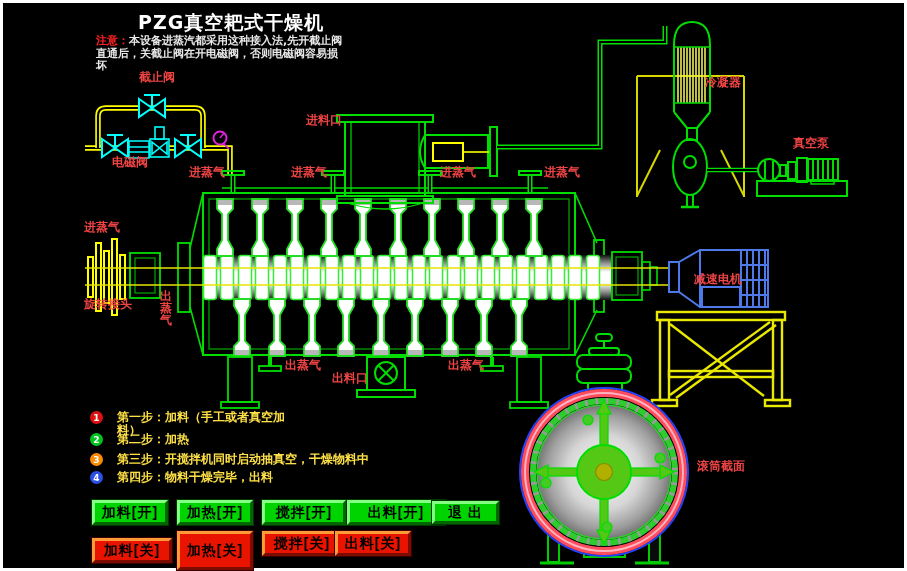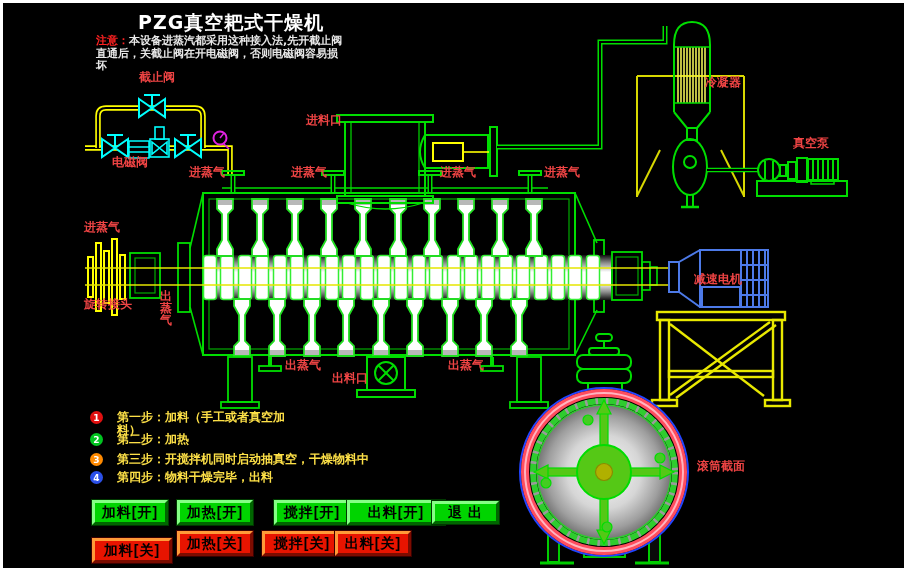--- a/index.html
+++ b/index.html
@@ -393,21 +393,21 @@
     <span class="dot dot3">3</span>
     <span class="txt">第三步：开搅拌机同时启动抽真空，干燥物料中</span>
   </div>
   <div class="step" style="left:90px;top:471px">
     <span class="dot dot4">4</span>
     <span class="txt">第四步：物料干燥完毕，出料</span>
   </div>
 
   <button class="btn btn-green" style="left:92px;top:500px;width:76px;height:25px">加料[开]</button>
   <button class="btn btn-green" style="left:177px;top:500px;width:76px;height:25px">加热[开]</button>
-  <button class="btn btn-green" style="left:274px;top:500px;width:76px;height:25px">搅拌[开]</button>
+  <button class="btn btn-green" style="left:262px;top:500px;width:84px;height:25px">搅拌[开]</button>
   <button class="btn btn-green" style="left:347px;top:500px;width:98px;height:25px">出料[开]</button>
   <button class="btn btn-red" style="left:92px;top:538px;width:80px;height:25px">加料[关]</button>
-  <button class="btn btn-red" style="left:177px;top:531px;width:76px;height:25px">加热[关]</button>
+  <button class="btn btn-red" style="left:177px;top:531px;width:76px;height:39px">加热[关]</button>
   <button class="btn btn-red" style="left:262px;top:531px;width:80px;height:25px">搅拌[关]</button>
   <button class="btn btn-red" style="left:335px;top:531px;width:76px;height:25px">出料[关]</button>
   <button class="btn btn-green" style="left:432px;top:501px;width:67px;height:23px">退 出</button>
 
 </div>
 
 </body></html>

